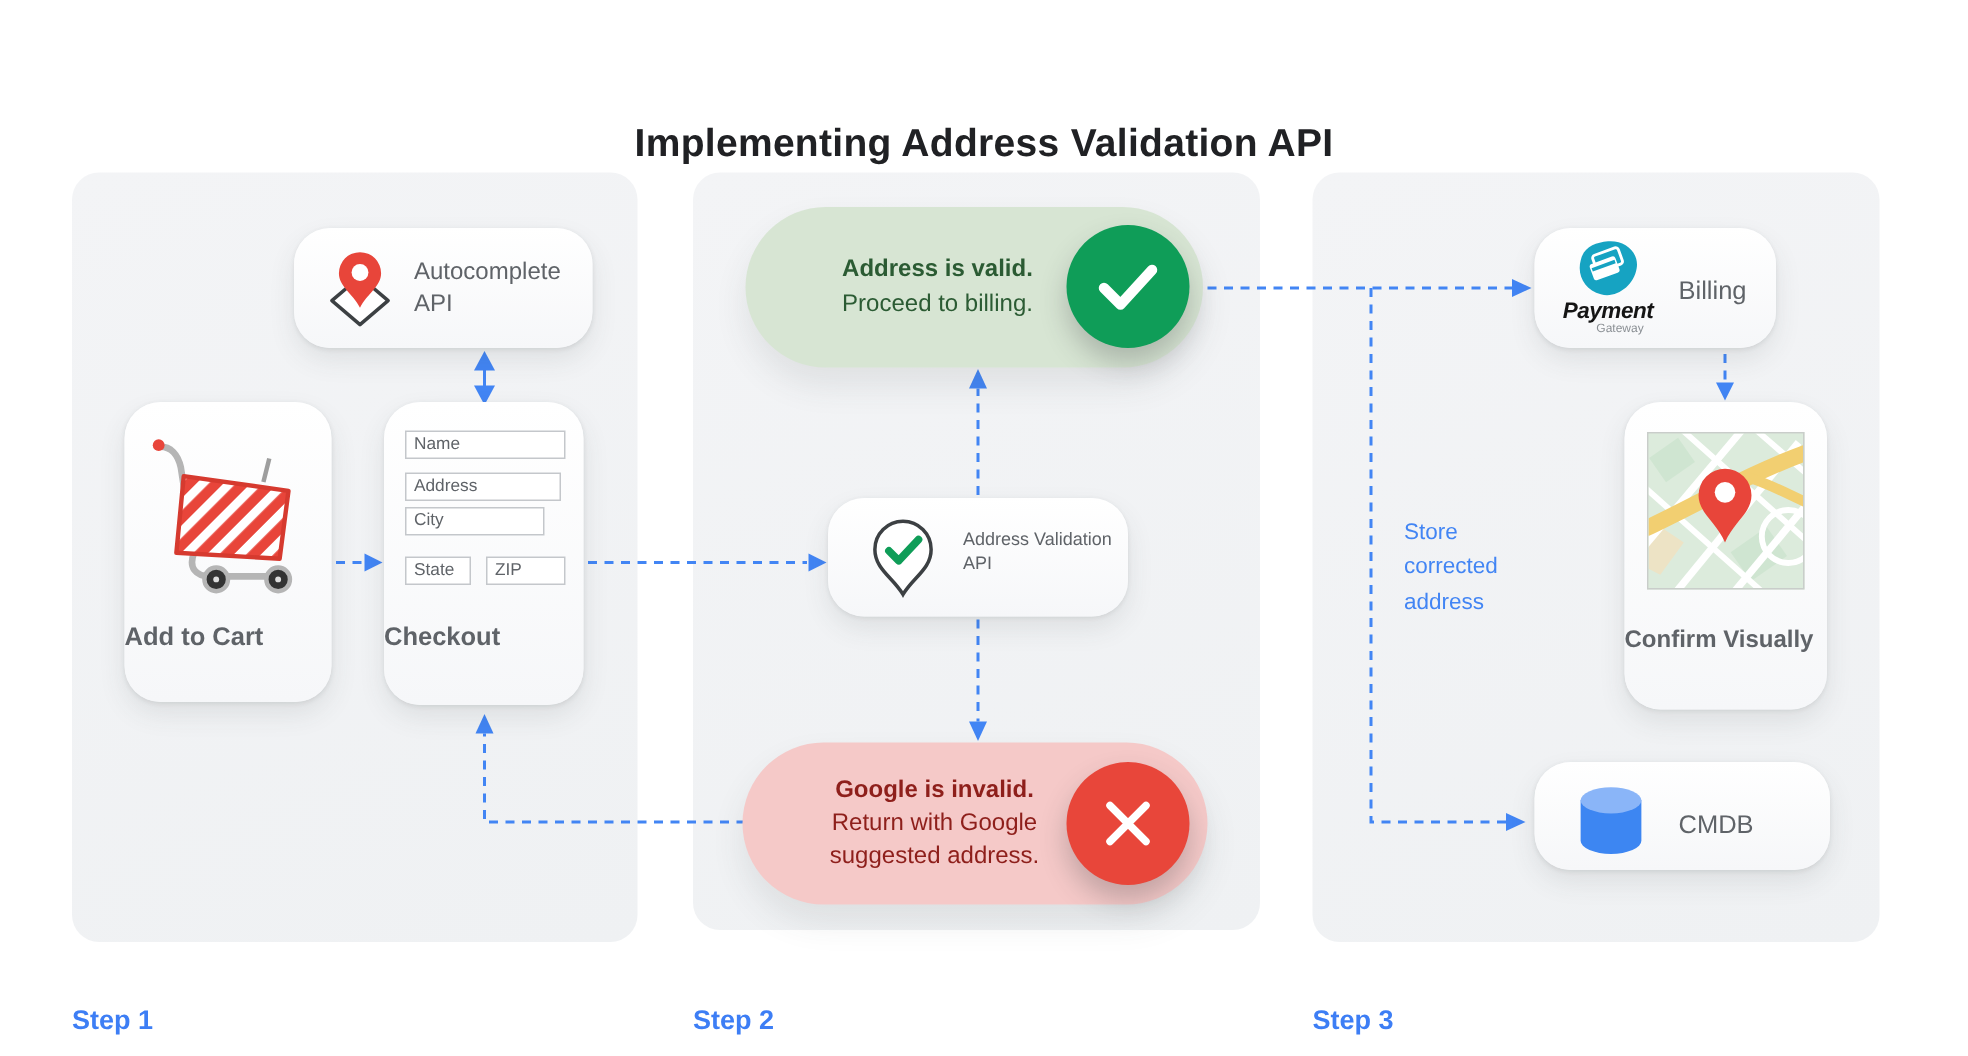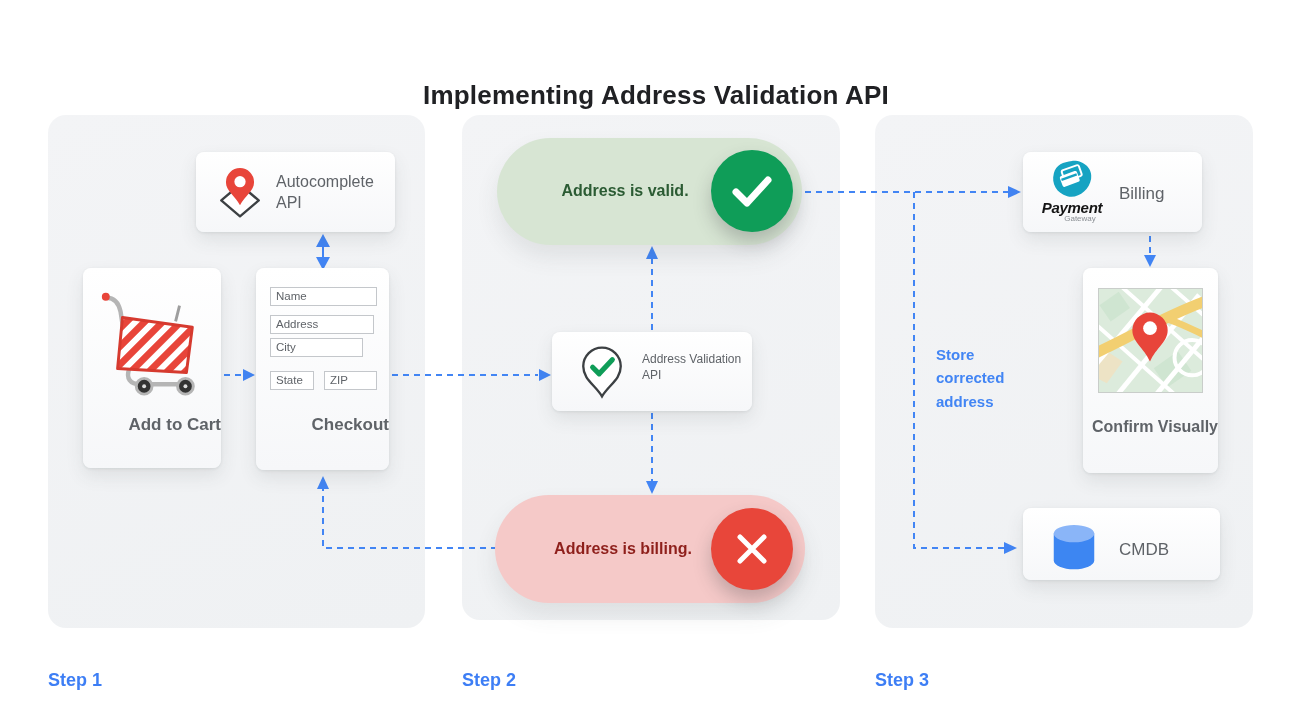--- a/index.html
+++ b/index.html
@@ -22,25 +22,25 @@
   .panel-1 { left:48px;  top:115px; width:377px; height:513px; }
   .panel-2 { left:462px; top:115px; width:378px; height:505px; }
   .panel-3 { left:875px; top:115px; width:378px; height:513px; }
 
   .step-label {
     top:638px; font-size:18px; font-weight:700; color:#3d7ef5; z-index:1;margin-top:32px;
   }
 
   .card {
     background:linear-gradient(180deg,#ffffff 0%,#f6f7f9 100%);
-    border-radius:8px; z-index:3;
+    border-radius:24px; z-index:3;
     box-shadow:0 1px 3px rgba(60,64,67,.10), 0 8px 18px rgba(60,64,67,.10);
   }
   .caption {
-    position:absolute; left:0; right:0; text-align:right;
+    position:absolute; left:0; right:0; text-align:left;
     font-size:17px; font-weight:700; color:#5f6368;
   }
   .side-label {
     position:absolute; color:#5f6368; font-size:16px; line-height:1.3;
   }
 
   
   .field {
     position:absolute; background:#ffffff; border:1px solid #c4c7cb;
     color:#5f6368; font-size:11.5px; line-height:17px; height:19px; padding:0 5px;
@@ -62,21 +62,21 @@
   .pill-circle {
     position:absolute; width:82px; height:82px; border-radius:50%;
     display:flex; align-items:center; justify-content:center;
     box-shadow:0 10px 18px rgba(60,64,67,.28);
   }
   .circle-green { left:214px; top:12px; background:#0f9d58; }
   .circle-red   { left:216px; top:13px; background:#e8463a; }
 
   .annotation {
     left:936px; top:343px; width:90px; z-index:2;
-    color:#4285f4; font-size:15px; font-weight:700; line-height:1.55;
+    color:#4285f4; font-size:15px; font-weight:400; line-height:1.55;
   }
 
   .logo-block { position:absolute; left:16px; top:7px; width:66px; text-align:center; }
   .logo-name  { font-style:italic; font-weight:700; font-size:15px; color:#151515; letter-spacing:-.3px; margin-top:-2px; }
   .logo-sub   { font-size:8px; color:#8a8f94; margin-top:-2px; padding-left:16px; }
 
   .map-frame {
     position:absolute; left:15px; top:20px; width:105px; height:105px;
     border:1px solid #c9cdca; background:#dcebdc; overflow:hidden;
   }
@@ -160,48 +160,50 @@
   <div class="field" style="left:14px;top:47px;width:104px">Address</div>
   <div class="field" style="left:14px;top:70px;width:93px">City</div>
   <div class="field" style="left:14px;top:103px;width:44px">State</div>
   <div class="field" style="left:68px;top:103px;width:53px">ZIP</div>
   <div class="caption" style="top:147px">Checkout</div>
 </div>
 
 <div class="abs pill pill-valid">
   <div class="pill-text">
     <div class="pill-title">Address is valid.</div>
+    <div>Proceed to billing.</div>
   </div>
   <div class="pill-circle circle-green">
     <svg width="82" height="82" viewBox="0 0 82 82">
       <path d="M25,42 L36,53 L57,30" stroke="#ffffff" stroke-width="7" fill="none" stroke-linecap="round" stroke-linejoin="round"></path>
     </svg>
   </div>
 </div>
 
 <div class="abs card" style="left:552px;top:332px;width:200px;height:79px">
   <svg class="abs" style="left:20px;top:9px" width="60" height="60" viewBox="0 0 64 64">
     <path d="M32,59 C25,47 12,41 12,27 A20,20 0 1 1 52,27 C52,41 39,47 32,59 Z" fill="#ffffff" stroke="#3c4043" stroke-width="2.5"></path>
     <path d="M22,28 L29,35 L43,20" fill="none" stroke="#0f9d58" stroke-width="5.5" stroke-linecap="round" stroke-linejoin="round"></path>
   </svg>
   <div class="side-label" style="left:90px;top:20px;width:108px;font-size:12px">Address Validation API</div>
 </div>
 
 <div class="abs pill pill-invalid">
   <div class="pill-text">
-    <div class="pill-title">Address is billing.</div>
+    <div class="pill-title">Google is invalid.</div>
+    <div>Return with Google suggested address.</div>
   </div>
   <div class="pill-circle circle-red">
     <svg width="82" height="82" viewBox="0 0 82 82">
       <path d="M29,29 L53,53 M53,29 L29,53" stroke="#ffffff" stroke-width="5" stroke-linecap="round"></path>
     </svg>
   </div>
 </div>
 
-<div class="abs card" style="left:1023px;top:152px;width:179px;height:80px">
+<div class="abs card" style="left:1023px;top:152px;width:161px;height:80px">
   <div class="logo-block">
     <svg style="margin:0 auto" width="46" height="42" viewBox="0 0 48 44">
       <path d="M24,2 C36,1 46,10 44,21 C42,33 30,42 19,39 C8,36 2,26 5,15 C7,6 15,3 24,2 Z" fill="#16a3c2"></path>
       <g transform="rotate(-20 24 20)">
         <rect x="16" y="9" width="19" height="12" rx="2" fill="none" stroke="#ffffff" stroke-width="2"></rect>
         <rect x="12" y="14" width="19" height="12" rx="2" fill="#ffffff"></rect>
         <line x1="13" y1="18" x2="30" y2="18" stroke="#16a3c2" stroke-width="2.5"></line>
       </g>
     </svg>
     <div class="logo-name">Payment</div>

